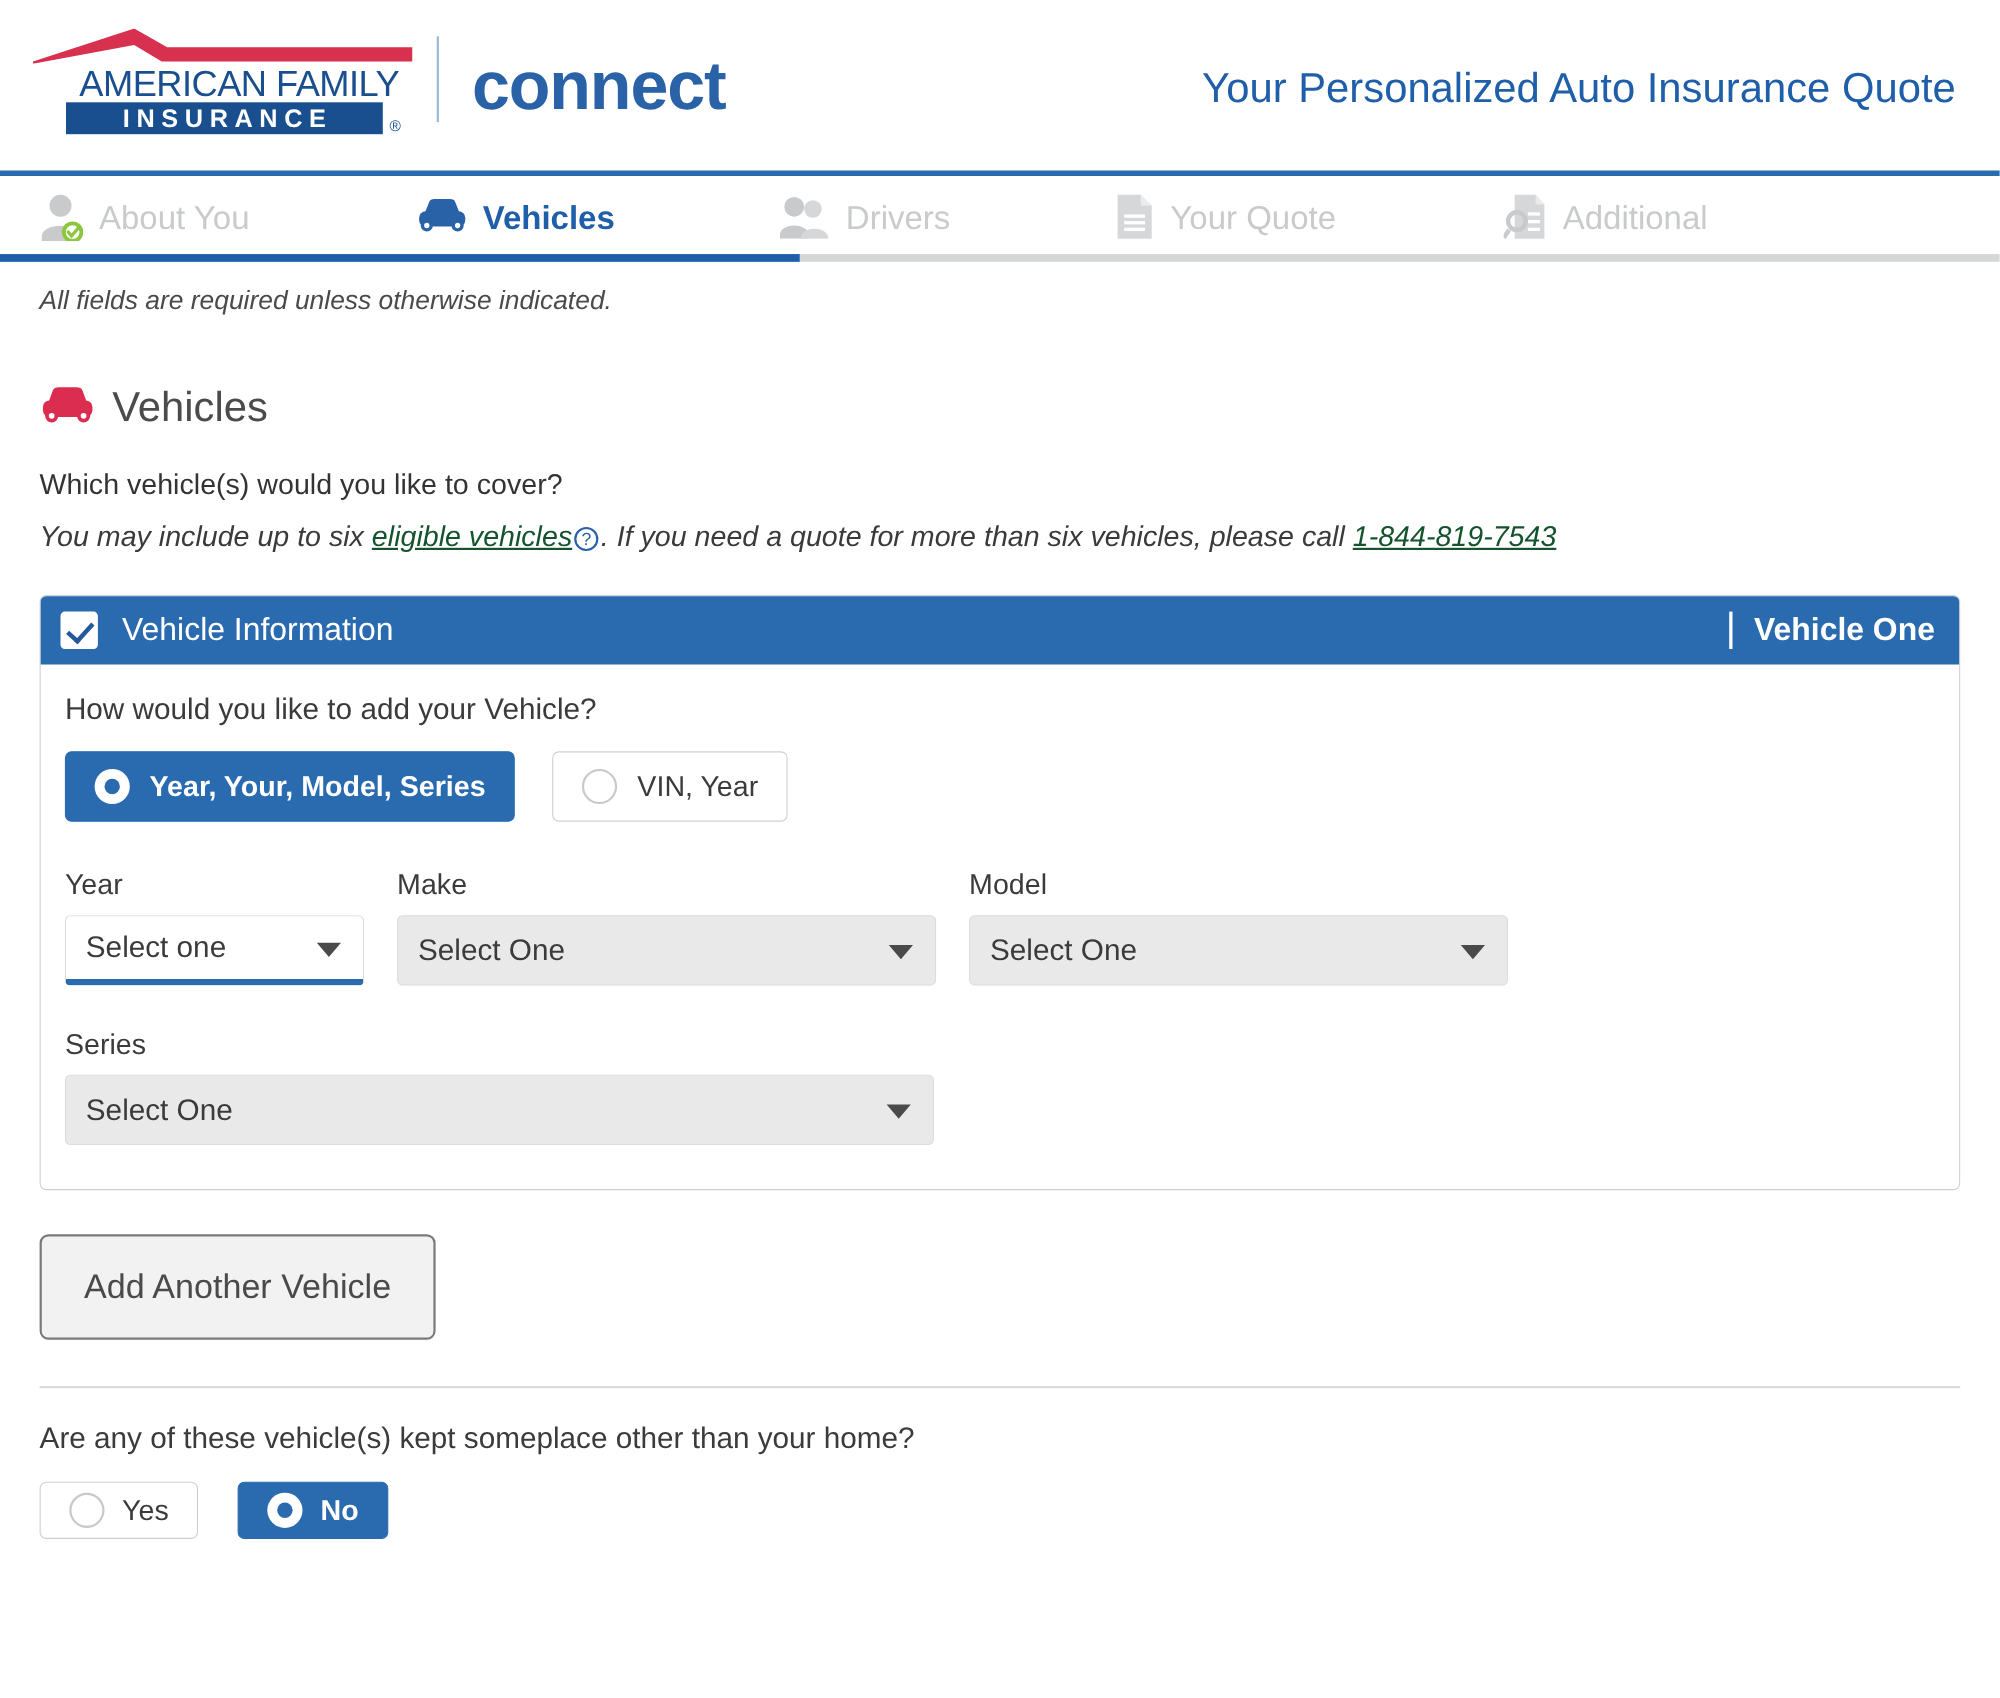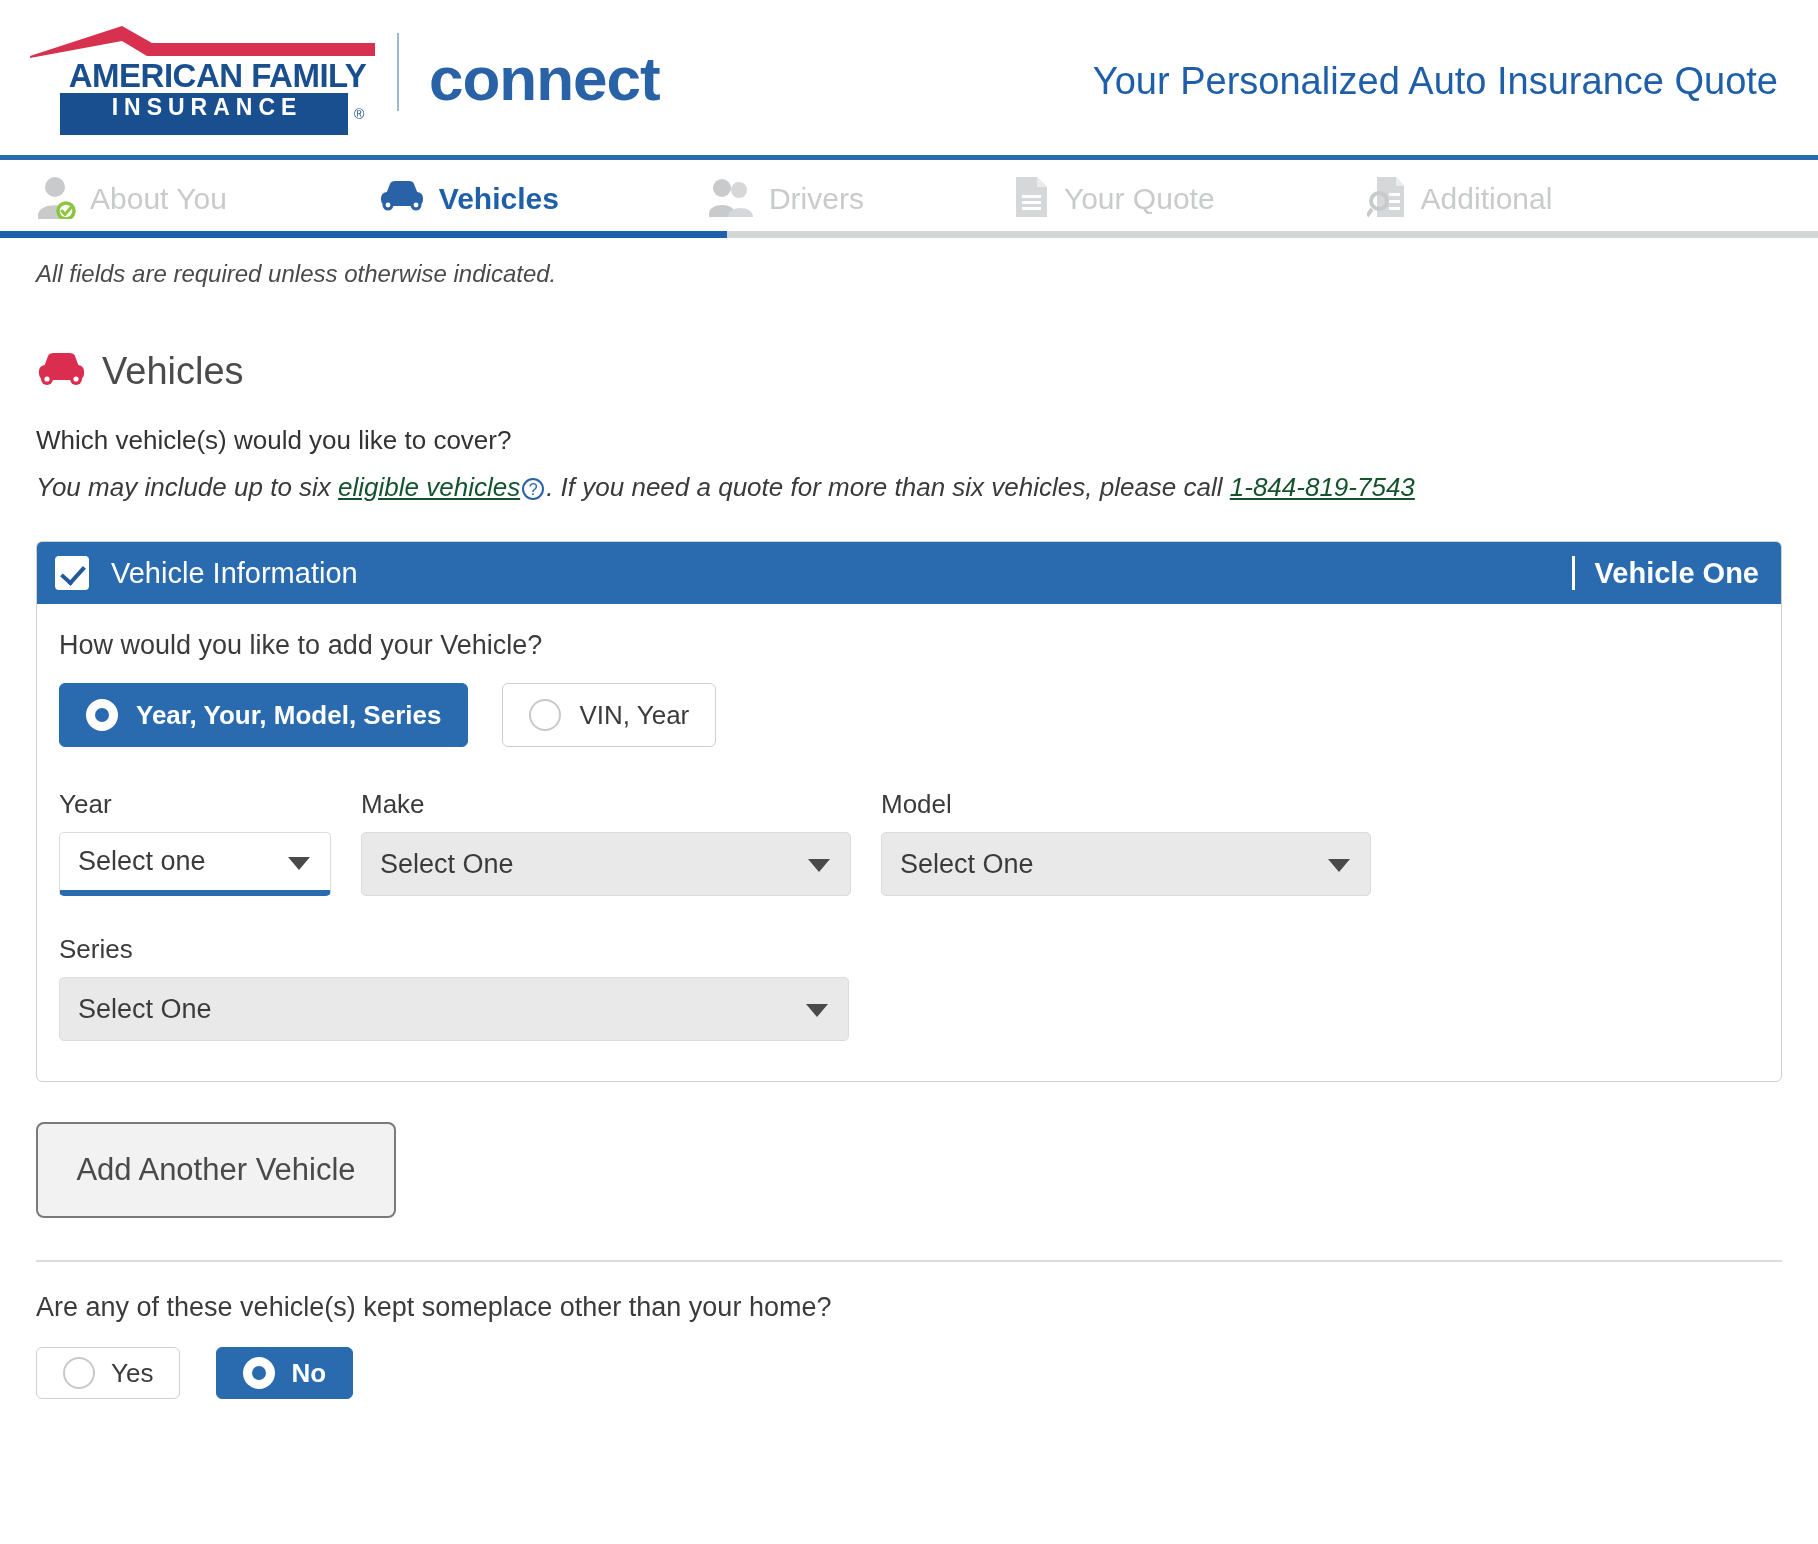--- a/index.html
+++ b/index.html
@@ -38,31 +38,31 @@
     left: 0; top: 4px;
     width: 345px; height: 32px;
   }
   .af-name-bar {
     position: absolute;
     left: 30px; top: 38px;
     width: 315px; height: 32px;
     background: #ffffff;
     color: #1a4f8f;
     font-family: "Liberation Sans", sans-serif;
-    font-weight: bold;
+    font-weight: normal;
     font-size: 33px;
     letter-spacing: -0.5px;
     line-height: 32px;
     text-align: center;
     white-space: nowrap;
   }
   .af-ins-bar {
     position: absolute;
     left: 30px; top: 71px;
-    width: 288px; height: 42px;
+    width: 288px; height: 29px;
     background: #1a4f8f;
     color: #ffffff;
     font-weight: bold;
     font-size: 23px;
     letter-spacing: 6px;
     line-height: 29px;
     text-align: center;
     text-indent: 6px;
     white-space: nowrap;
   }

